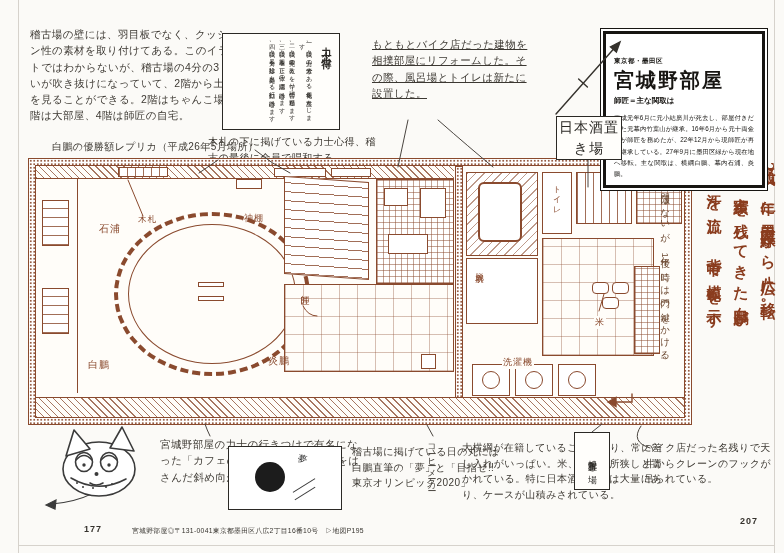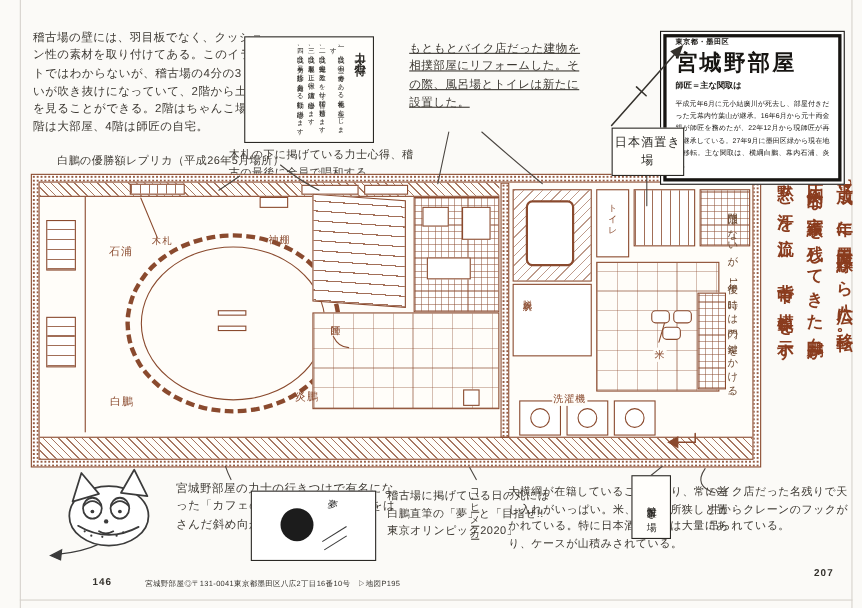--- a/index.html
+++ b/index.html
@@ -16,21 +16,21 @@
   .lead{position:absolute;left:700px;top:156px;height:315px;writing-mode:vertical-rl;
         font-family:"DejaVu Serif",serif;font-weight:700;font-size:15px;letter-spacing:3px;
         color:#8a3c1e;line-height:1.8;}
   .lead span{display:block;}
   
   .curfew{position:absolute;left:658px;top:186px;height:238px;writing-mode:vertical-rl;
           font-size:9.5px;letter-spacing:1.5px;color:#6d4a33;line-height:1.6;z-index:7;}
   
   .tb-outer{position:absolute;left:600px;top:28px;width:162px;border:1px solid #171512;
             background:#fff;padding:2px;z-index:4;}
-  .tb-inner{border:3px solid #171512;padding:0 8px 6px;}
+  .tb-inner{border:3px solid #171512;padding:23px 8px 6px;}
   .tb-region{font-size:6.5px;font-weight:700;color:#171512;letter-spacing:.5px;}
   .tb-title{font-size:20px;font-weight:900;color:#171512;letter-spacing:2px;margin:1px 0 2px;}
   .tb-sub{font-size:7.5px;font-weight:700;color:#171512;}
   .tb-desc{font-size:6.3px;line-height:1.78;color:#171512;text-align:justify;margin-top:6px;}
   
   .kokoroe{position:absolute;left:222px;top:33px;width:118px;height:97px;border:1.5px solid #2b2925;
            background:#fffefb;writing-mode:vertical-rl;padding:5px 6px;box-sizing:border-box;z-index:4;}
   .kokoroe .kk-title{display:block;font-size:10px;font-weight:700;letter-spacing:4px;margin-left:6px;color:#2b2925;}
   .kokoroe .kk-item{display:block;font-size:6.1px;letter-spacing:.5px;line-height:1.15;margin-left:3px;color:#2b2925;}
   
@@ -91,21 +91,21 @@
 
 <div class="tb-outer">
   <div class="tb-inner">
     <div class="tb-region">東京都・墨田区</div>
     <div class="tb-title">宮城野部屋</div>
     <div class="tb-sub">師匠＝主な関取は</div>
     <div class="tb-desc">平成元年6月に元小結廣川が死去し、部屋付きだった元幕内竹葉山が継承。16年6月から元十両金親が師匠を務めたが、22年12月から現師匠が再び継承している。27年9月に墨田区緑から現在地へ移転。主な関取は、横綱白鵬、幕内石浦、炎鵬。</div>
   </div>
 </div>
 
-<div class="tagbox" style="left:556px;top:116px;width:64px;height:42px;font-size:11px;line-height:1.5;letter-spacing:1px;">
+<div class="tagbox" style="left:556px;top:116px;width:64px;height:42px;font-size:14px;line-height:1.5;letter-spacing:1px;">
   <span>日本酒置き場</span>
 </div>
 
 <div class="lead">
   <span>平成27年に墨田区緑から八広に移転。</span>
   <span>圧倒的な実績を残してきた白鵬が、</span>
   <span>黙々と汗を流し、背中で模範を示す</span>
 </div>
 
 <div class="curfew">門限はないが、午後11時には門の鍵をかける。</div>
@@ -156,21 +156,21 @@
       <div class="washer"></div>
       <div class="washer"></div>
       <div class="washer"></div>
     </div>
 
     <div class="pl hatch" style="left:0;bottom:0;width:100%;height:20px;border:none;border-top:1px solid #8a4a2e;"></div>
 
     <span class="plabel" style="left:63px;top:56px;">石浦</span>
     <span class="plabel" style="left:102px;top:48px;font-size:8.5px;">木札</span>
     <span class="plabel" style="left:208px;top:46px;font-size:9px;">神棚</span>
-    <span class="plabel" style="left:64px;top:192px;">白鵬</span>
+    <span class="plabel" style="left:52px;top:192px;">白鵬</span>
     <span class="plabel" style="left:232px;top:188px;">炎鵬</span>
     <span class="plabel vert" style="left:262px;top:122px;font-size:9px;">師匠</span>
     <span class="plabel vert" style="left:514px;top:14px;font-size:8px;">トイレ</span>
     <span class="plabel vert" style="left:438px;top:100px;font-size:8.5px;">脱衣所</span>
     <span class="plabel bg" style="left:558px;top:150px;font-size:9px;">米</span>
     <span class="plabel bg" style="left:466px;top:190px;font-size:9px;">洗濯機</span>
   </div>
 </div>
 
 <div class="note" style="left:160px;top:436px;width:200px;">宮城野部屋の力士の行きつけで有名になった「カフェのらくろ」が明治通りをはさんだ斜め向かいにある。徒歩1分。</div>
@@ -187,21 +187,21 @@
 <div class="note vert" style="left:424px;top:438px;height:86px;font-size:9px;letter-spacing:1px;">コーヒーメーカー</div>
 
 <div class="note" style="left:462px;top:440px;width:206px;font-size:10px;">大横綱が在籍していることもあり、常に差し入れがいっぱい。米、飲料が所狭しと置かれている。特に日本酒や焼酎は大量にあり、ケースが山積みされている。</div>
 
 <div class="tagbox" style="left:574px;top:432px;width:34px;height:56px;font-size:9px;">
   <span class="vert" style="letter-spacing:1px;">焼酎置き場</span>
 </div>
 
 <div class="note" style="left:644px;top:440px;width:132px;font-size:10px;">バイク店だった名残りで天井からクレーンのフックが吊られている。</div>
 
-<span class="pagenum" style="left:84px;top:524px;">146</span>
+<span class="pagenum" style="left:84px;top:524px;">177</span>
 <span class="footer-text" style="left:132px;top:526px;">宮城野部屋◎〒131-0041東京都墨田区八広2丁目16番10号　▷地図P195</span>
 <span class="pagenum" style="left:740px;top:516px;">207</span>
 
 <svg class="overlay" width="784" height="553" viewBox="0 0 784 553">
 
   <g stroke="#4a4540" stroke-width="1" fill="none" stroke-linecap="round">
     <path d="M255,150 Q272,164 290,173"></path>
     <path d="M218,160 L199,173"></path>
     <path d="M408,120 L398,167"></path>
     <path d="M438,120 Q470,148 493,167"></path>

